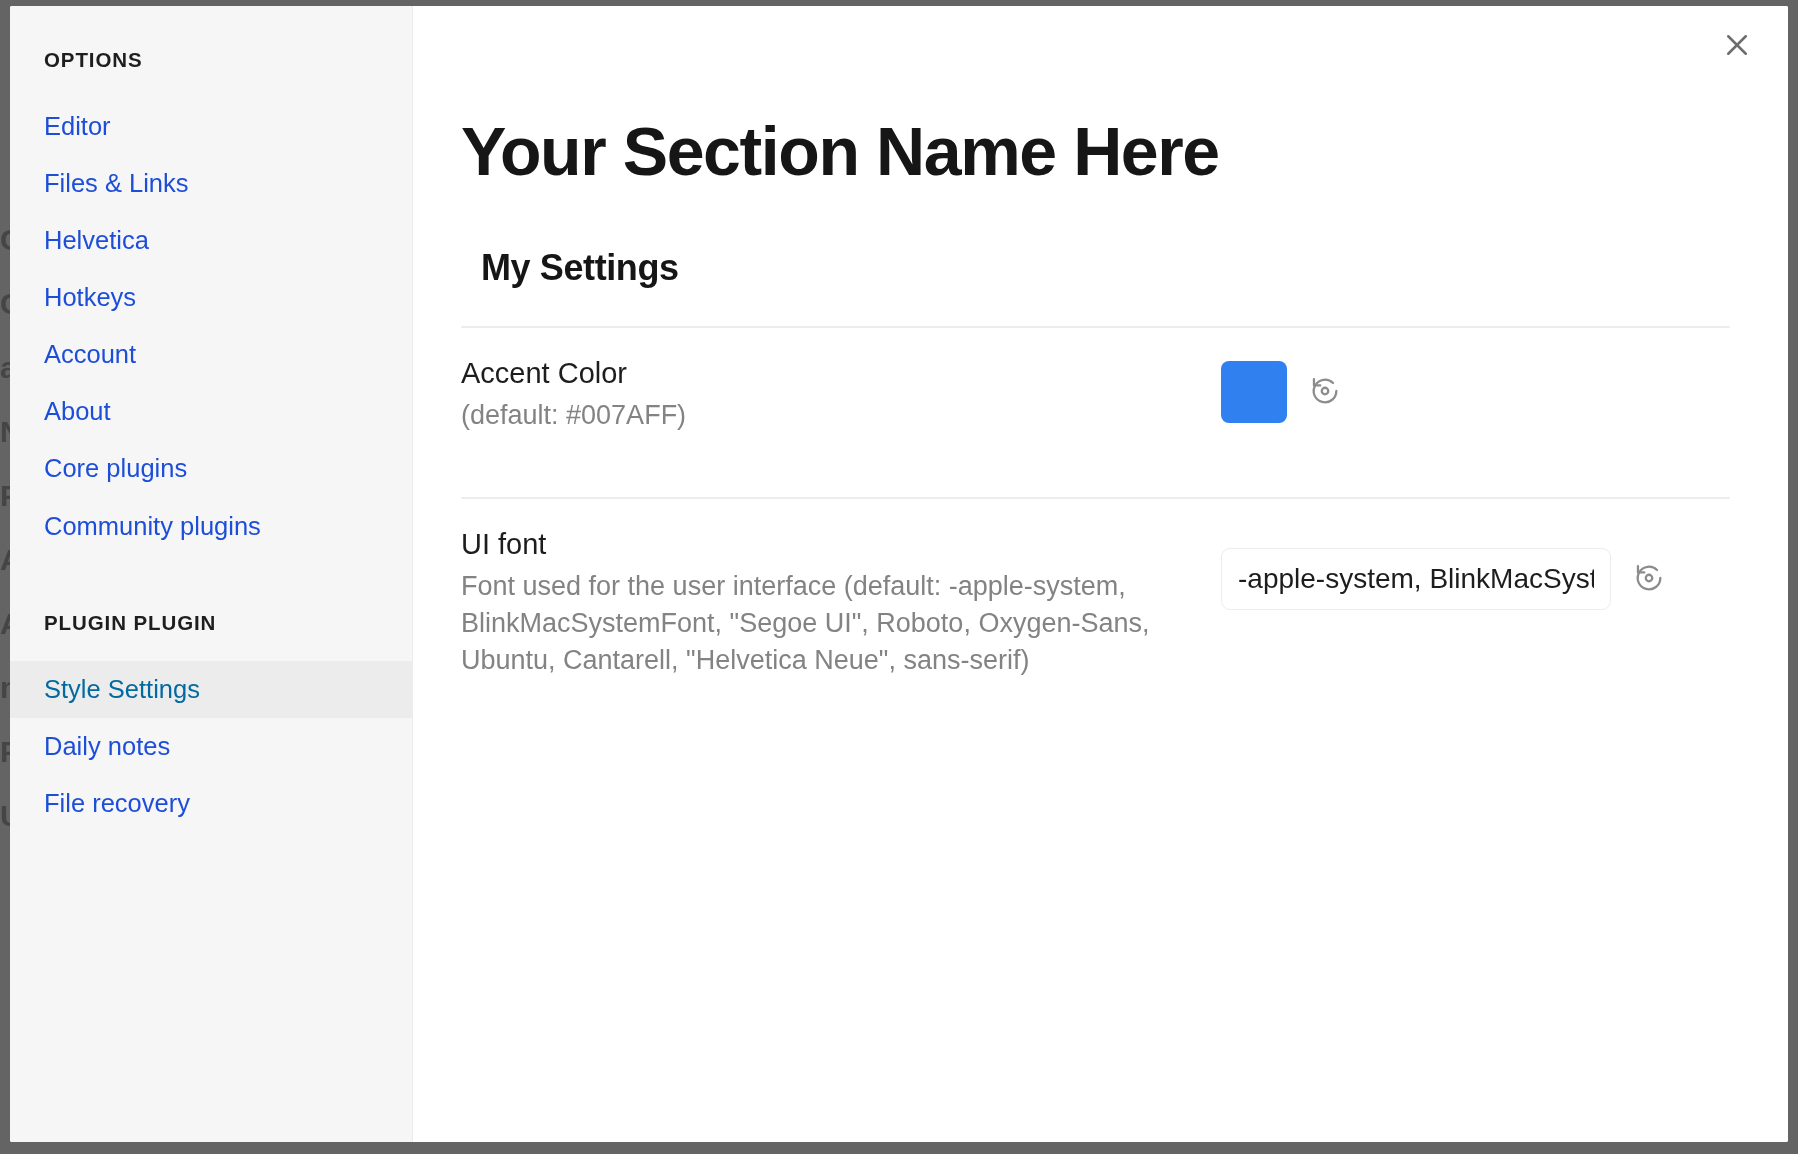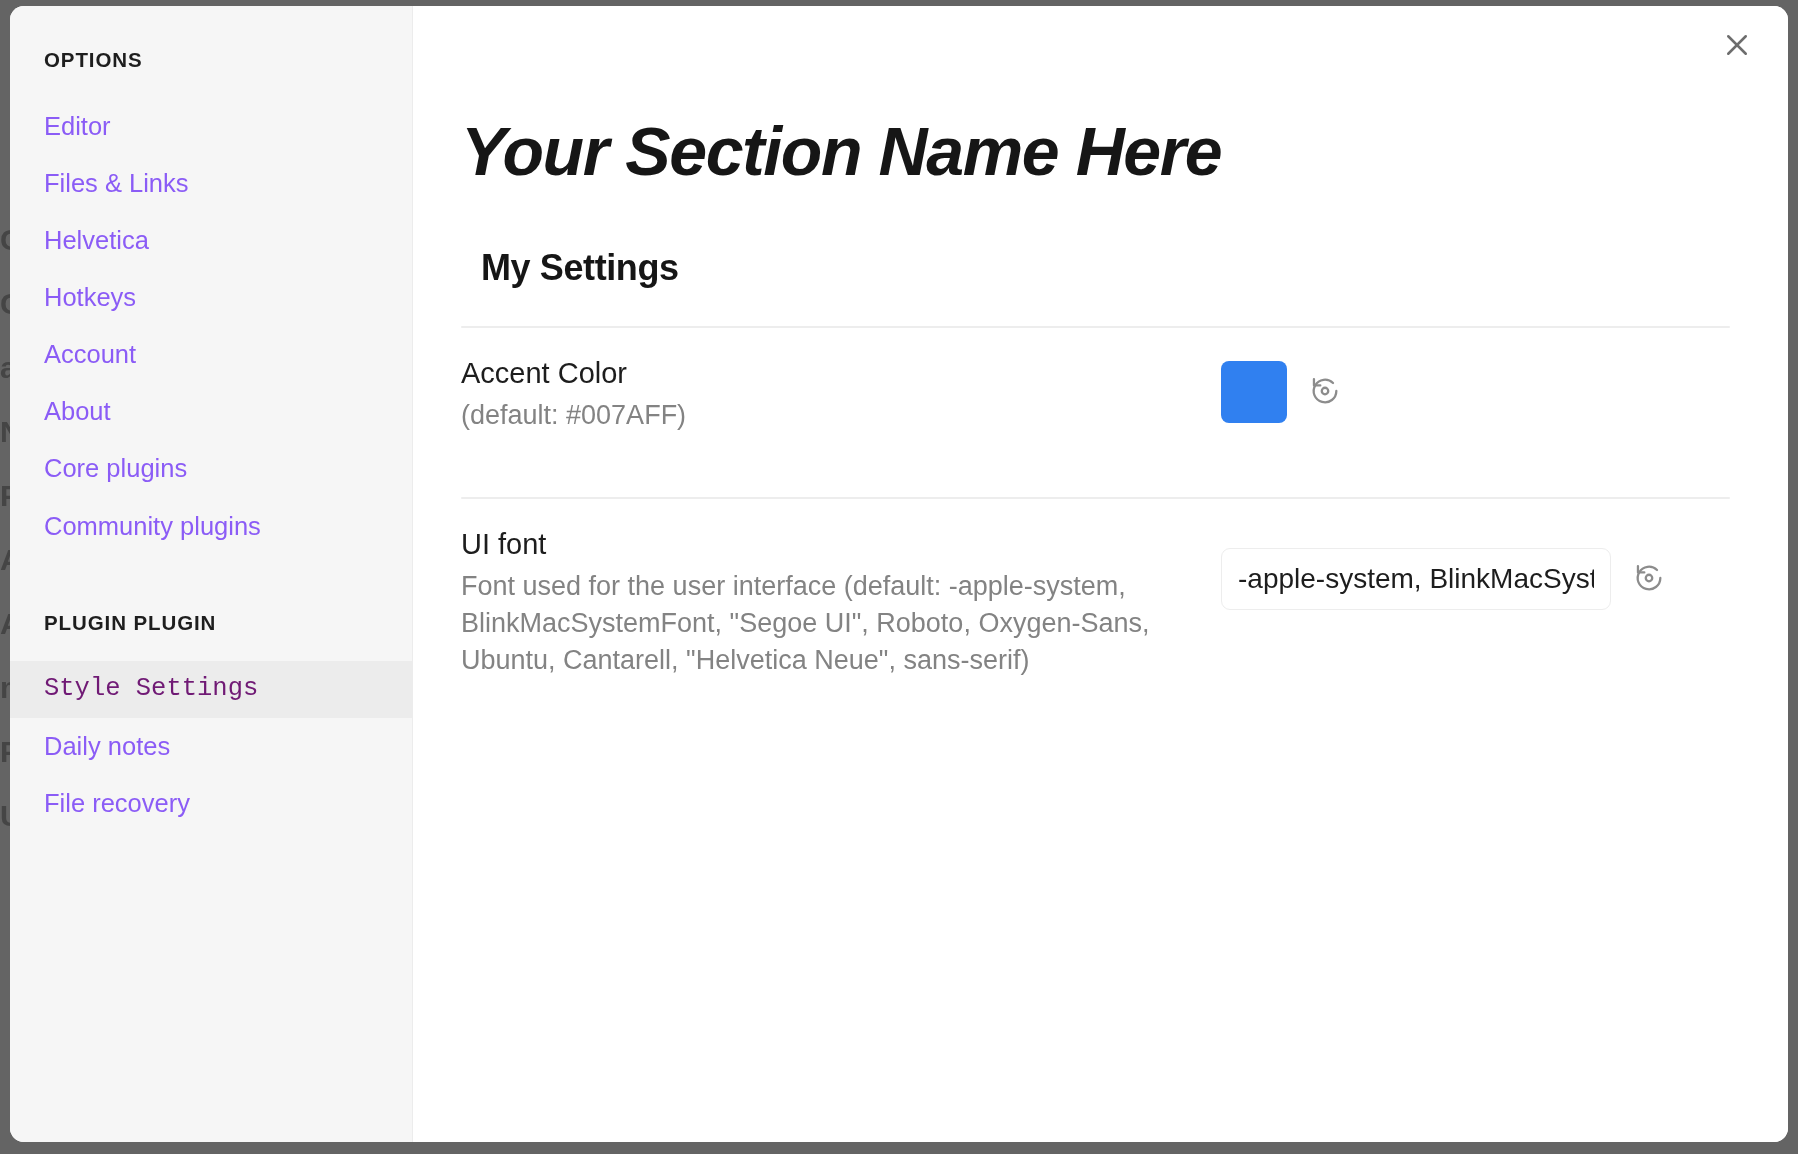--- a/index.html
+++ b/index.html
@@ -37,21 +37,21 @@
   #backdrop-text span { display: block; }
 
   
   #modal {
     position: absolute;
     left: 10px;
     top: 6px;
     width: 1778px;
     height: 1136px;
     background: #ffffff;
-    border-radius: 14px;
+    border-radius: 2px;
     overflow: hidden;
     display: flex;
   }
 
   
   #sidebar {
     width: 403px;
     flex: 0 0 403px;
     background: #f6f6f6;
     border-right: 1px solid #ececec;
@@ -63,30 +63,29 @@
     letter-spacing: .9px;
     font-weight: 600;
     color: #1e1e1e;
     padding: 0 34px;
     margin-bottom: 26px;
   }
   .side-header.second { margin-top: 56px; }
 
   .side-item {
     font-size: 25.5px;
-    color: #8b5cf6;
+    color: #1d4ed8;
     padding: 13px 34px 14px 34px;
     line-height: 1.18;
     cursor: pointer;
     white-space: nowrap;
   }
   .side-item.active {
     background: #ececec;
-    color: #701a75;
-    font-family: Liberation Mono, monospace;
+    color: #0369a1;
   }
 
   
   #content {
     flex: 1 1 auto;
     position: relative;
     background: #ffffff;
     padding: 0 58px 0 48px;
   }
 
@@ -103,21 +102,20 @@
     color: #6d6d6d;
   }
 
   #page-title {
     margin-top: 110px;
     font-size: 68px;
     font-weight: 700;
     letter-spacing: -1.4px;
     color: #161616;
     line-height: 1.05;
-    font-style: italic;
   }
 
   #section-title {
     margin-top: 60px;
     font-size: 36px;
     font-weight: 700;
     letter-spacing: -.4px;
     color: #161616;
     margin-left: 20px;
   }

